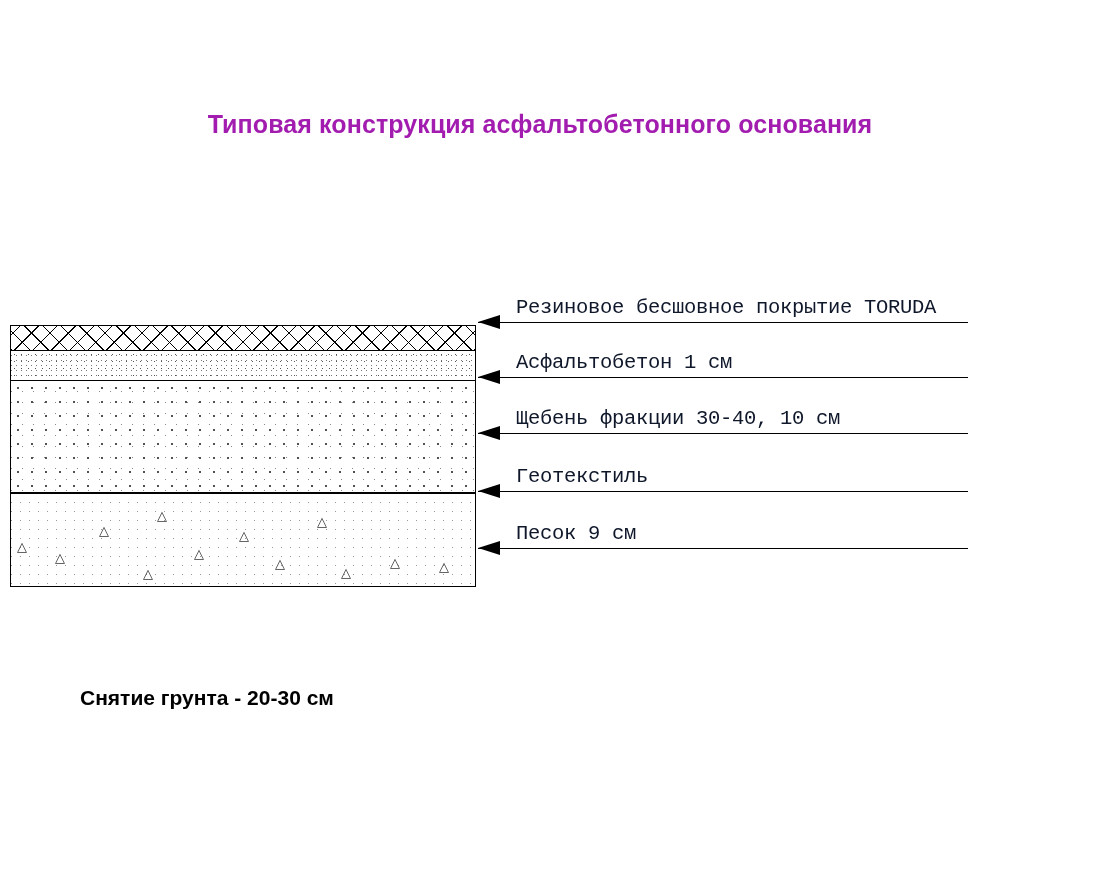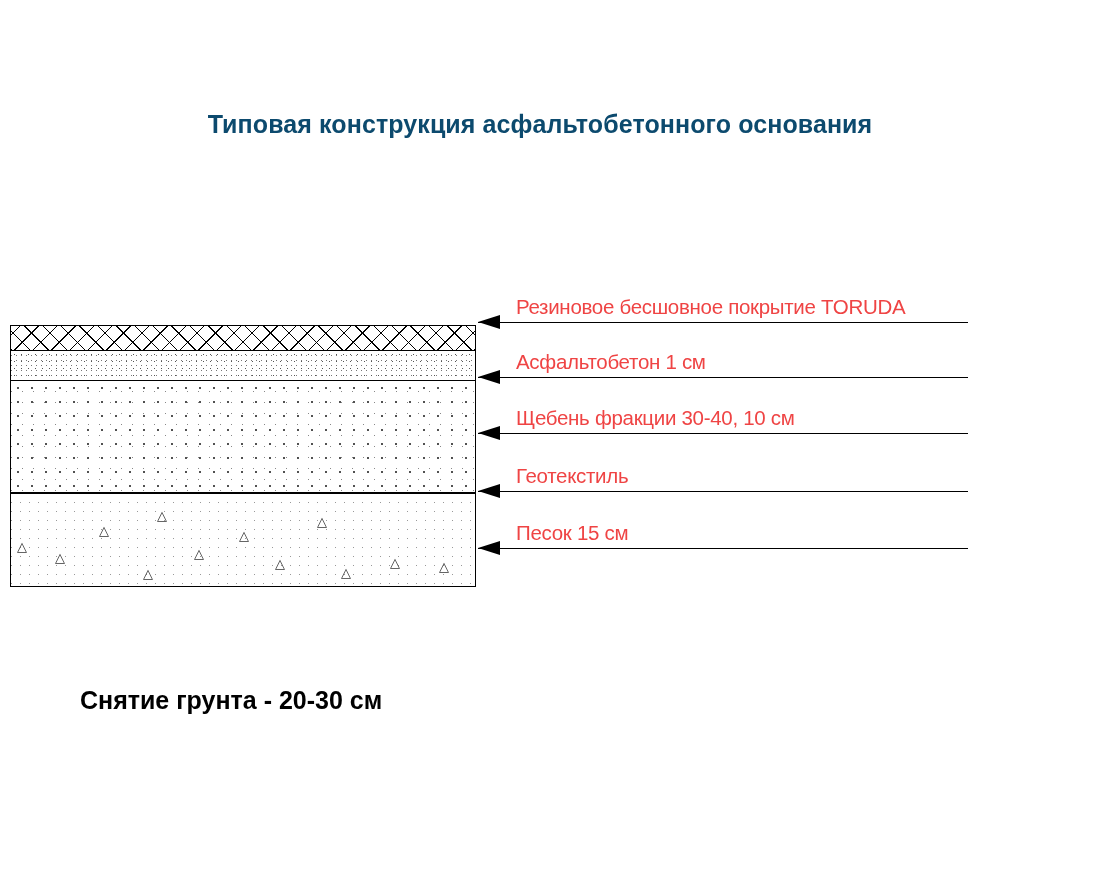--- a/index.html
+++ b/index.html
@@ -17,30 +17,30 @@
 
   
   #diagram-title {
     position: absolute;
     left: 0;
     top: 110px;
     width: 1080px;
     text-align: center;
     font-size: 25px;
     font-weight: bold;
-    color: #0c4a6e;
+    color: #a21caf;
     letter-spacing: 0.1px;
   }
 
   
   #ground-removal-note {
     position: absolute;
     left: 80px;
     top: 686px;
-    font-size: 25px;
+    font-size: 21px;
     font-weight: bold;
     color: #000000;
   }
 
   
   #section-stack {
     position: absolute;
     left: 10px;
     top: 325px;
     width: 466px;
@@ -125,24 +125,24 @@
   }
   .callout {
     position: absolute;
     left: 478px;
     height: 40px;
   }
   .callout .label {
     position: absolute;
     left: 38px;
     bottom: 4px;
-    font-family: Liberation Sans, sans-serif;
+    font-family: Liberation Mono, monospace;
     font-size: 20.5px;
     letter-spacing: -0.3px;
-    color: #ef4444;
+    color: #0f172a;
     white-space: nowrap;
   }
   .callout .rule {
     position: absolute;
     left: 0;
     bottom: 0;
     height: 0;
     border-top: 1.5px solid #000;
   }
   .callout .arrow {
@@ -219,18 +219,18 @@
 
   <div class="callout" id="callout-3">
     <div class="rule"></div>
     <div class="arrow"></div>
     <div class="label">Геотекстиль</div>
   </div>
 
   <div class="callout" id="callout-4">
     <div class="rule"></div>
     <div class="arrow"></div>
-    <div class="label">Песок 15 см</div>
+    <div class="label">Песок 9 см</div>
   </div>
 
 </div>
 
 <div id="ground-removal-note">Снятие грунта - 20-30 см</div>
 
 </body></html>

